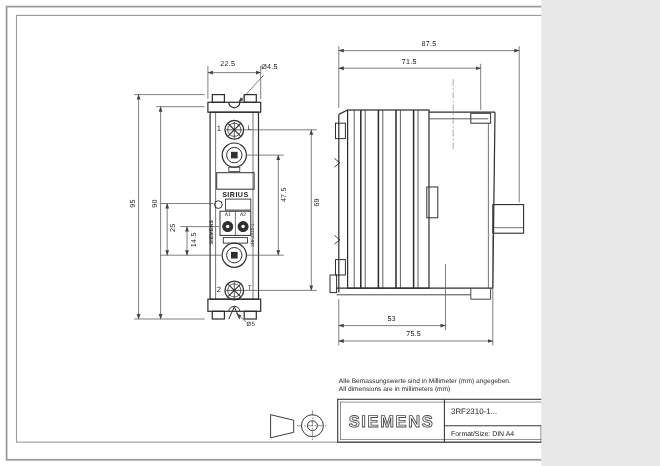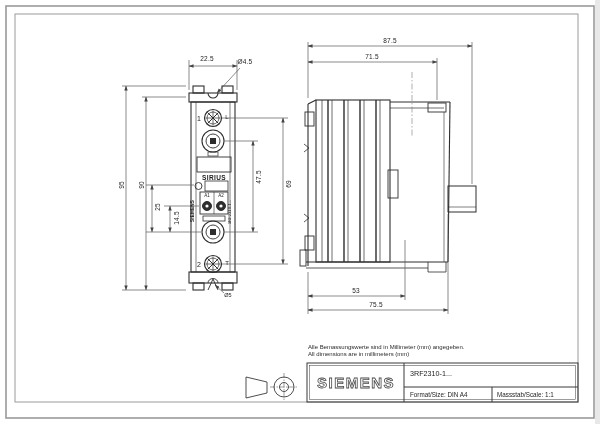--- a/index.html
+++ b/index.html
@@ -1,16 +1,16 @@
 <!DOCTYPE html>
 <html><head>
 <meta charset="utf-8">
 <style>
   html,body{margin:0;padding:0;background:#e8e8e8;}
-  #page{position:relative;width:595px;height:424px;background:#ffffff;overflow:hidden;
+  #page{position:relative;width:492px;height:424px;background:#ffffff;overflow:hidden;
         font-family:"Liberation Sans",sans-serif;color:#222;}
   svg{position:absolute;left:0;top:0;}
   .lbl{position:absolute;white-space:nowrap;color:#1d1d1d;line-height:1;
        transform:translate(-50%,-50%);}
   .rot{transform:translate(-50%,-50%) rotate(-90deg);}
   .dim{font-size:6.5px;letter-spacing:0.2px;}
   .tiny{font-size:4.5px;}
   .dev{font-size:7px;}
   .sirius{font-size:6.5px;font-weight:bold;letter-spacing:0.4px;}
   .note{position:absolute;font-size:6px;color:#2a2a2a;white-space:nowrap;transform:none;}

